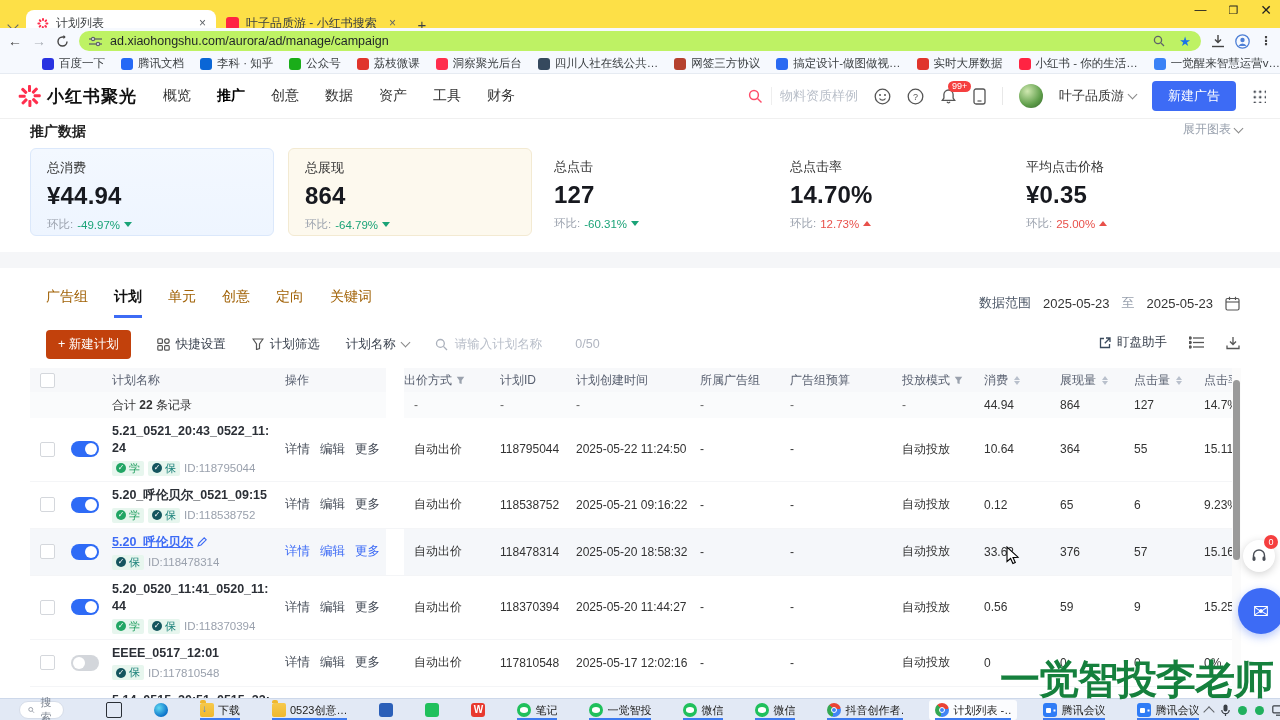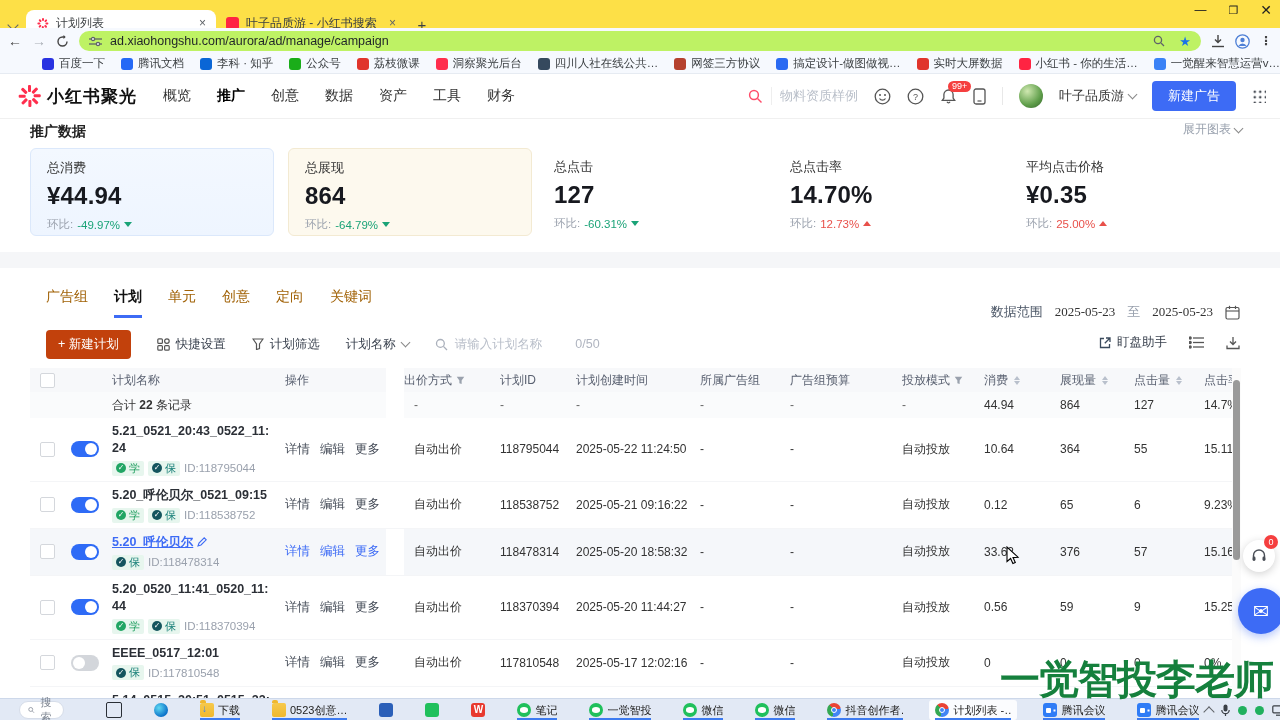--- a/index.html
+++ b/index.html
@@ -67,21 +67,21 @@
   .ratio .rv.down{color:#1aa377;}
   .ratio .rv.up{color:#e8504a;}
   .tri{display:inline-block;width:0;height:0;border-left:4px solid transparent;border-right:4px solid transparent;}
   .tri.down{border-top:5px solid #1aa377;}
   .tri.up{border-bottom:5px solid #e8504a;}
   .grayband{position:absolute;left:0;top:252px;width:1280px;height:16px;background:#f5f6f8;}
   
   .ptabs{position:absolute;left:46px;top:288px;display:flex;gap:26px;}
   .ptab{font-size:14px;color:#a16207;padding-bottom:9px;}
   .ptab.active{color:#111;font-weight:bold;border-bottom:3px solid #3d6bf5;}
-  .daterange{position:absolute;right:40px;top:303px;display:flex;align-items:center;gap:12px;font-size:13px;color:#333;font-family:Liberation Serif, serif;}
+  .daterange{position:absolute;right:40px;top:294px;display:flex;align-items:center;gap:12px;font-size:13px;color:#333;}
   .daterange .dlb{color:#4a5565;}
   .daterange .to{color:#98a0ad;}
   .tb2{position:absolute;left:46px;top:330px;display:flex;align-items:center;gap:26px;height:28px;}
   .btn-newplan{background:#c2410c;color:#fff;border-radius:4px;font-size:12.5px;padding:6px 12px;}
   .tbtn{display:flex;align-items:center;gap:6px;color:#39414e;font-size:12.5px;}
   .tsearch{display:flex;align-items:center;gap:7px;color:#b8bec9;font-size:12.5px;}
   .tb2-right{position:absolute;right:40px;top:334px;display:flex;align-items:center;gap:22px;color:#4a5565;font-size:12.5px;}
   
   .tablewrap{position:absolute;left:30px;top:368px;width:1208px;}
   .grid{display:grid;grid-template-columns:32px 44px 172px 108px 18px 86px 76px 124px 90px 112px 82px 76px 74px 70px 1fr;align-items:center;}

